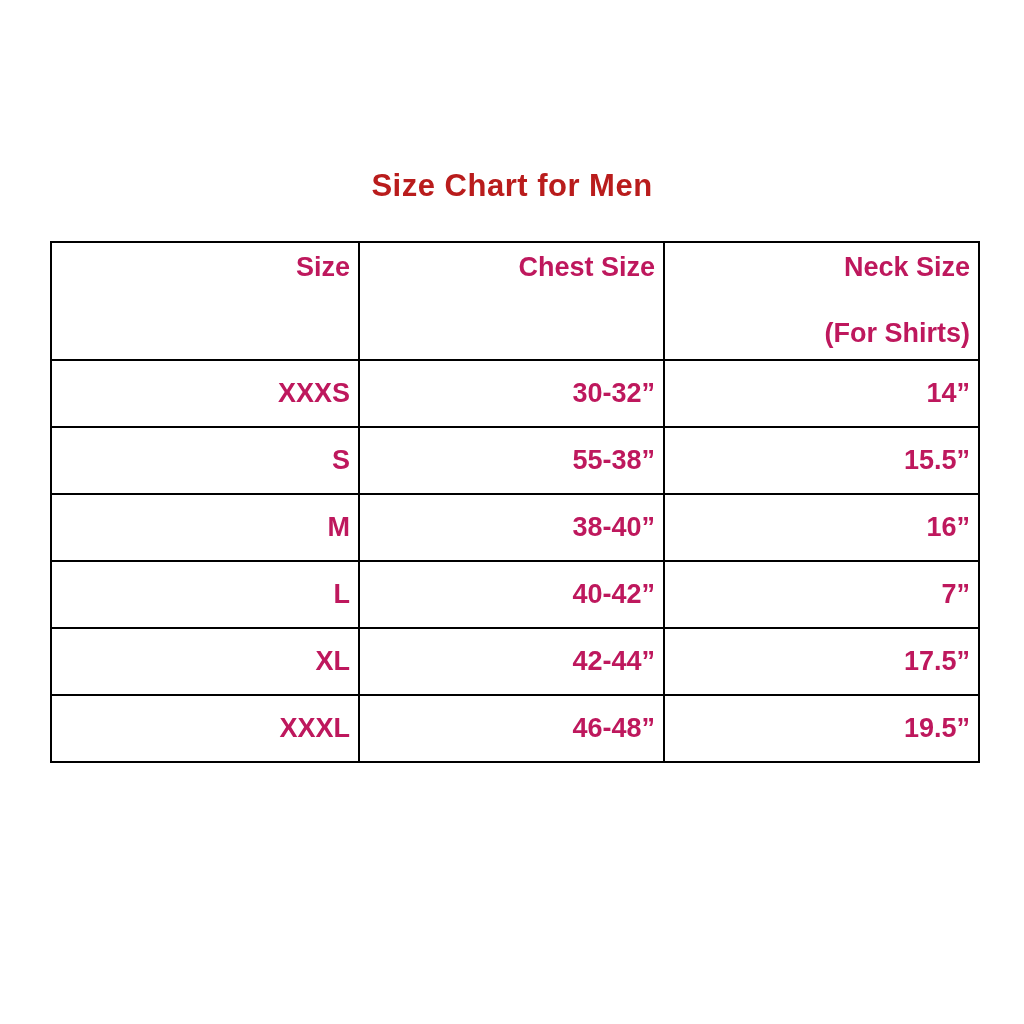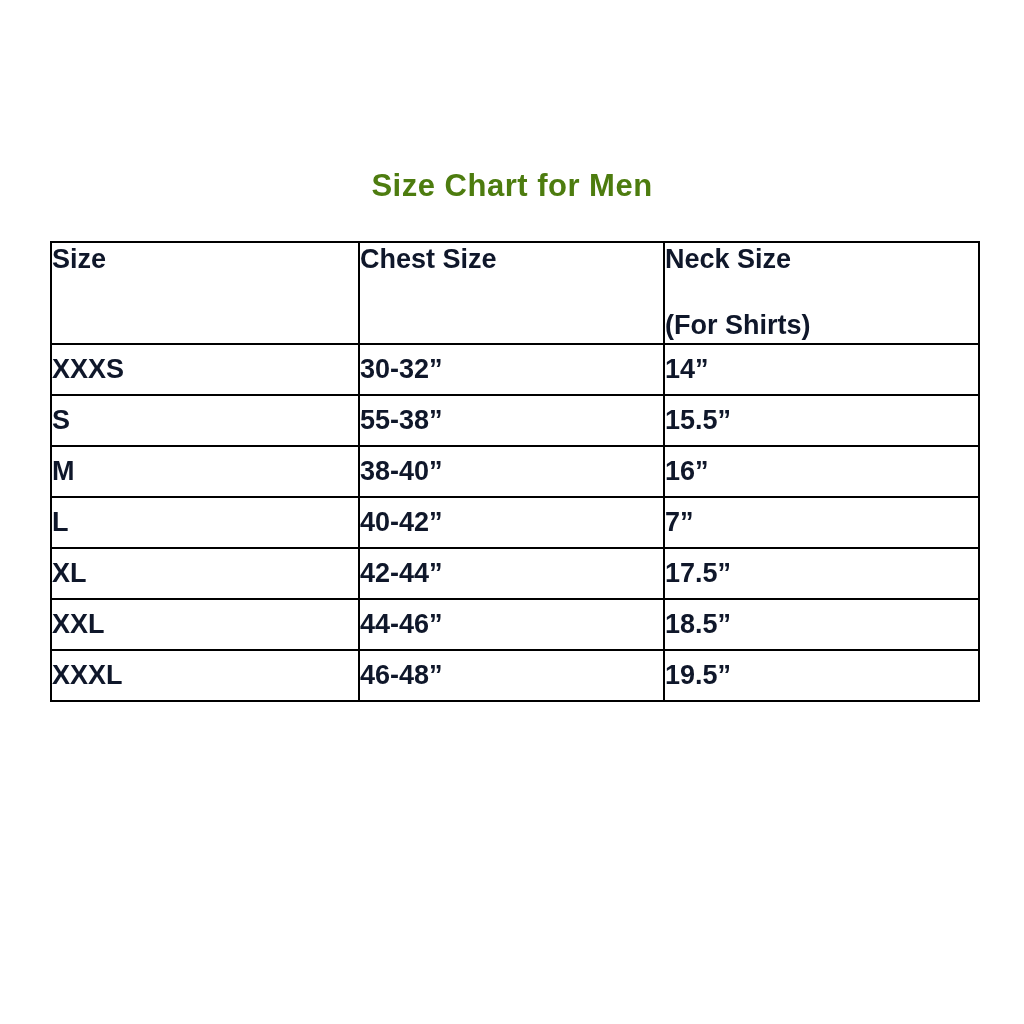--- a/index.html
+++ b/index.html
@@ -17,40 +17,40 @@
     overflow: hidden;
   }
   .title {
     position: absolute;
     top: 168px;
     left: 0;
     width: 100%;
     text-align: center;
     font-size: 31px;
     font-weight: bold;
-    color: #4d7c0f;
+    color: #b91c1c;
     letter-spacing: 0.5px;
   }
   table.size-chart {
     position: absolute;
     left: 50px;
     top: 241px;
     width: 928px;
     border-collapse: collapse;
     table-layout: fixed;
     background: #ffffff;
   }
   table.size-chart th,
   table.size-chart td {
     border: 2px solid #000000;
-    text-align: left;
+    text-align: right;
     vertical-align: middle;
     font-weight: bold;
-    color: #0f172a;
-    padding: 0;
+    color: #be185d;
+    padding: 8px;
   }
   table.size-chart th {
     height: 88px;
     font-size: 27px;
     line-height: 1.25;
   }
   table.size-chart td {
     height: 49px;
     font-size: 27px;
   }
@@ -112,25 +112,20 @@
       <td>40-42”</td>
       <td>7”</td>
     </tr>
 
     <tr>
       <td>XL</td>
       <td>42-44”</td>
       <td>17.5”</td>
     </tr>
 
-    <tr>
-      <td>XXL</td>
-      <td>44-46”</td>
-      <td>18.5”</td>
-    </tr>
 
     <tr>
       <td>XXXL</td>
       <td>46-48”</td>
       <td>19.5”</td>
     </tr>
   </tbody>
   </table>
 
 </div>

